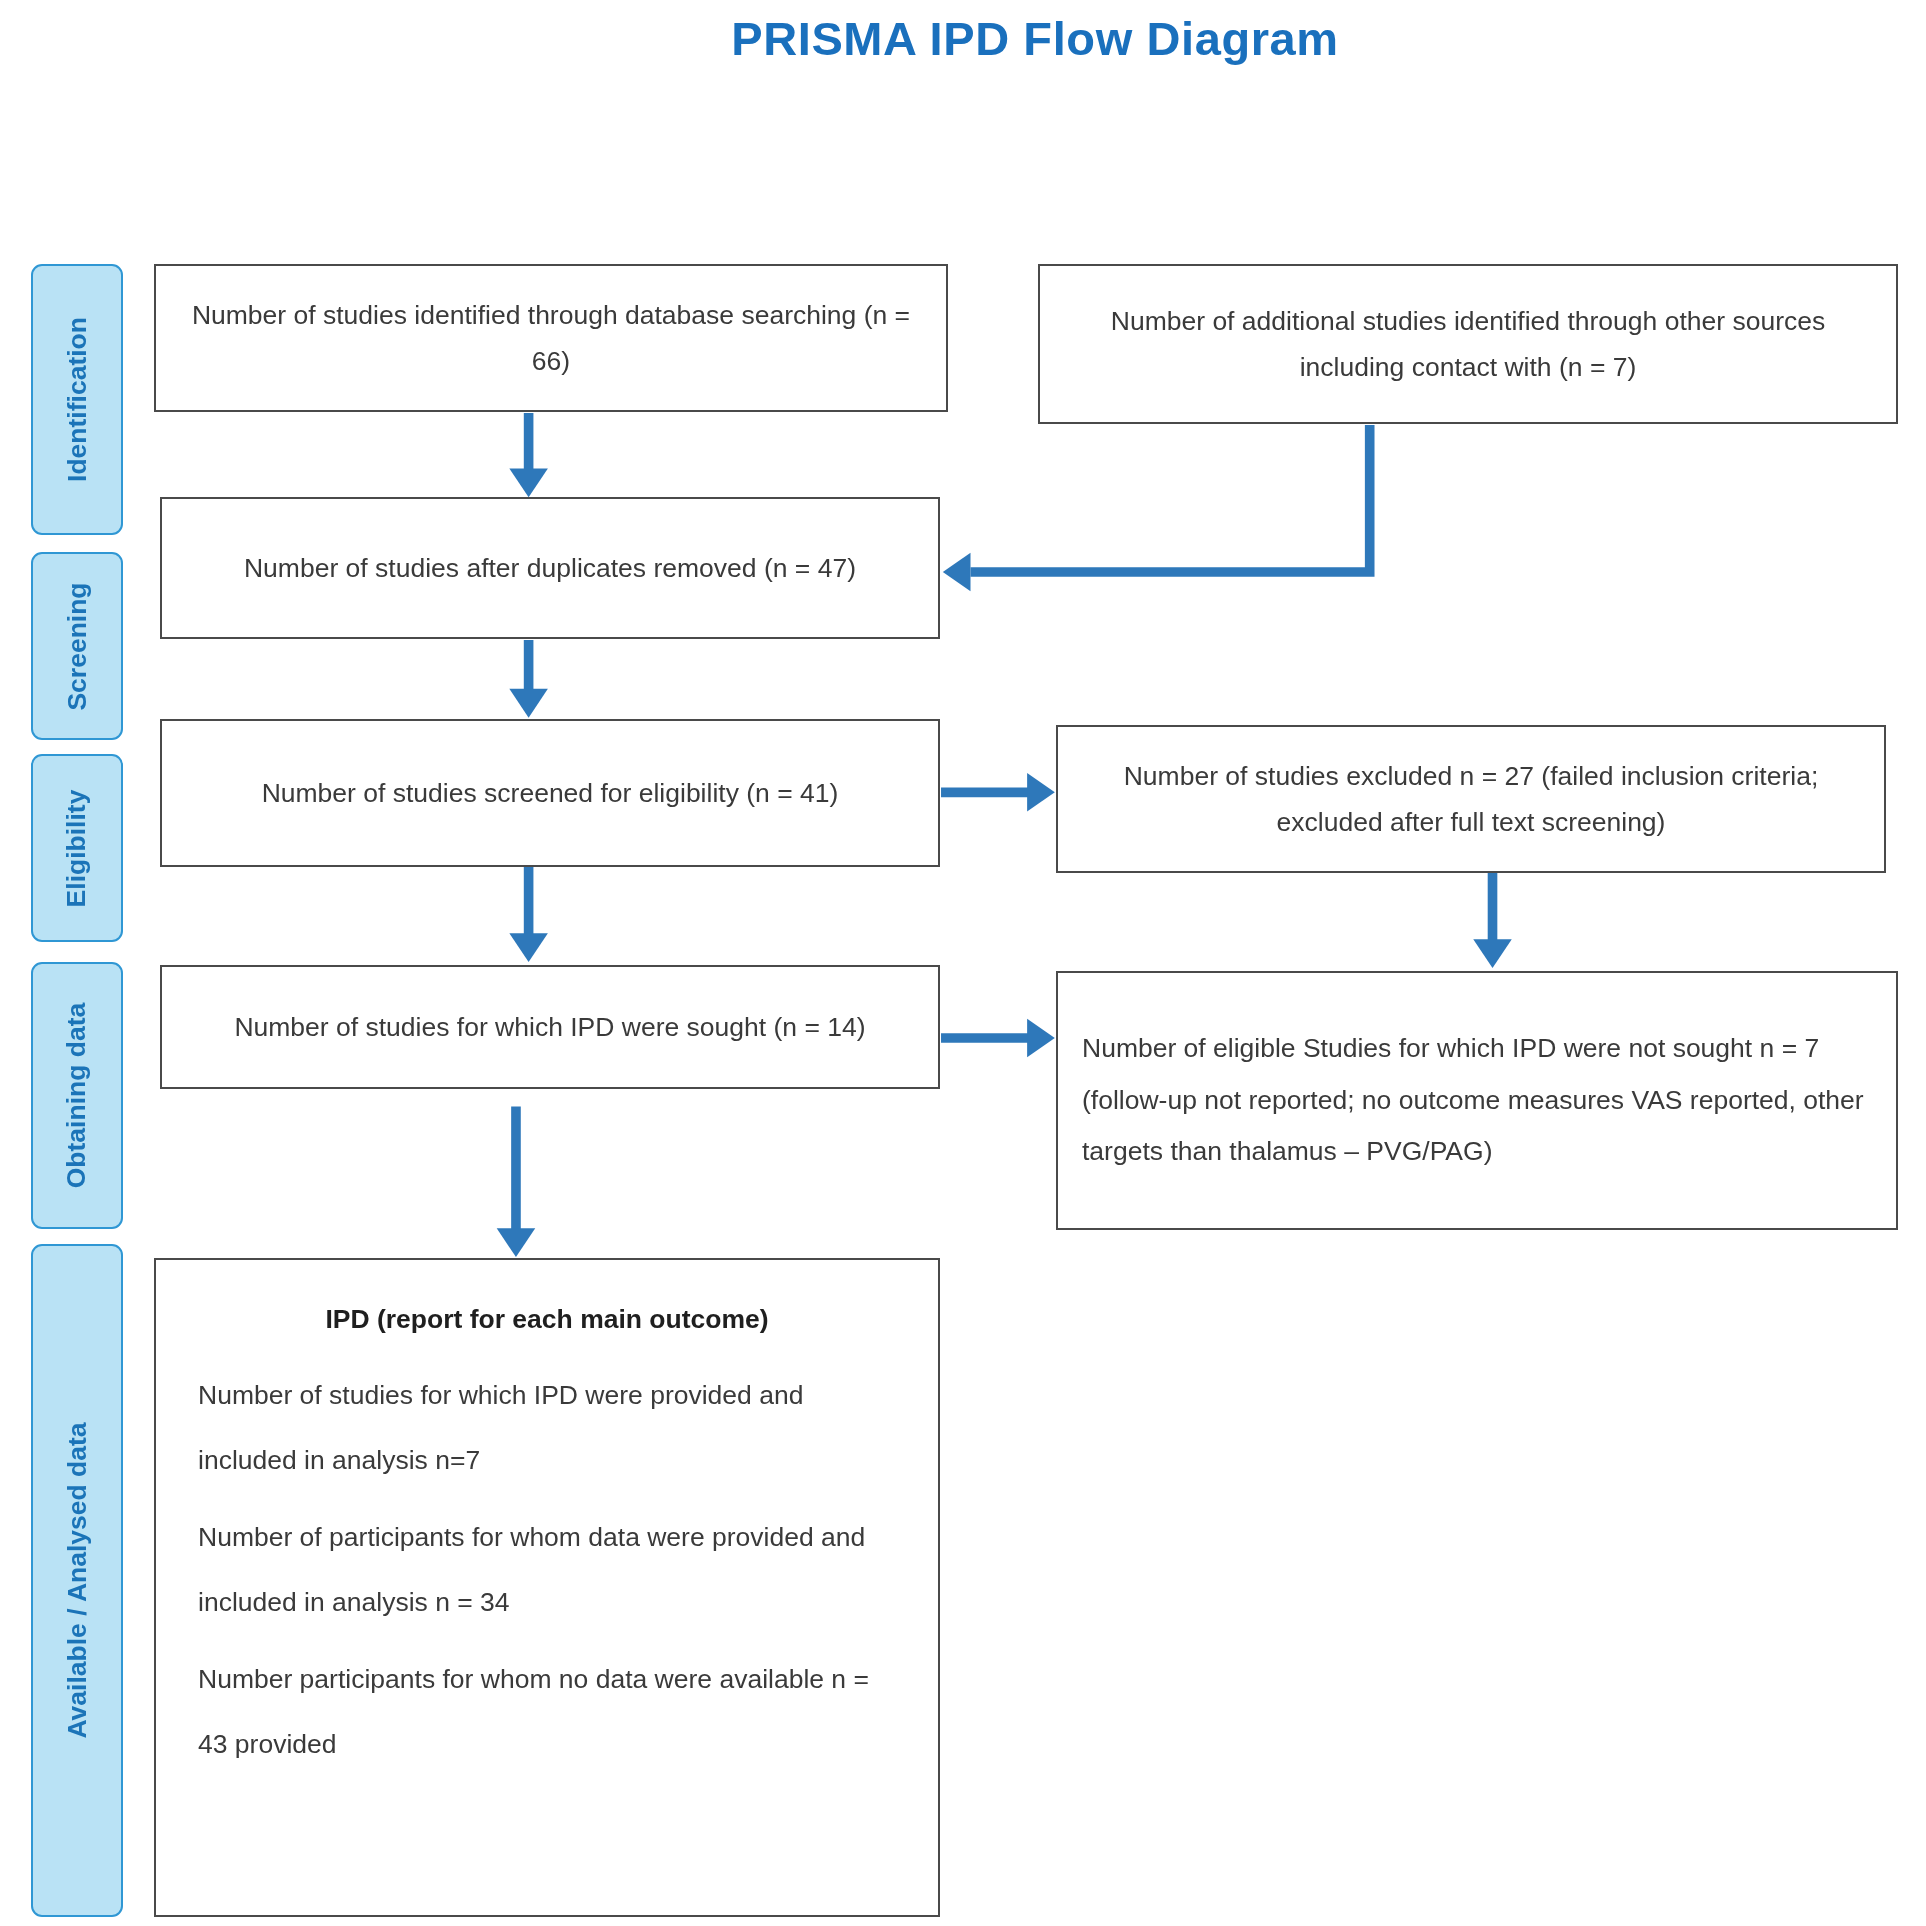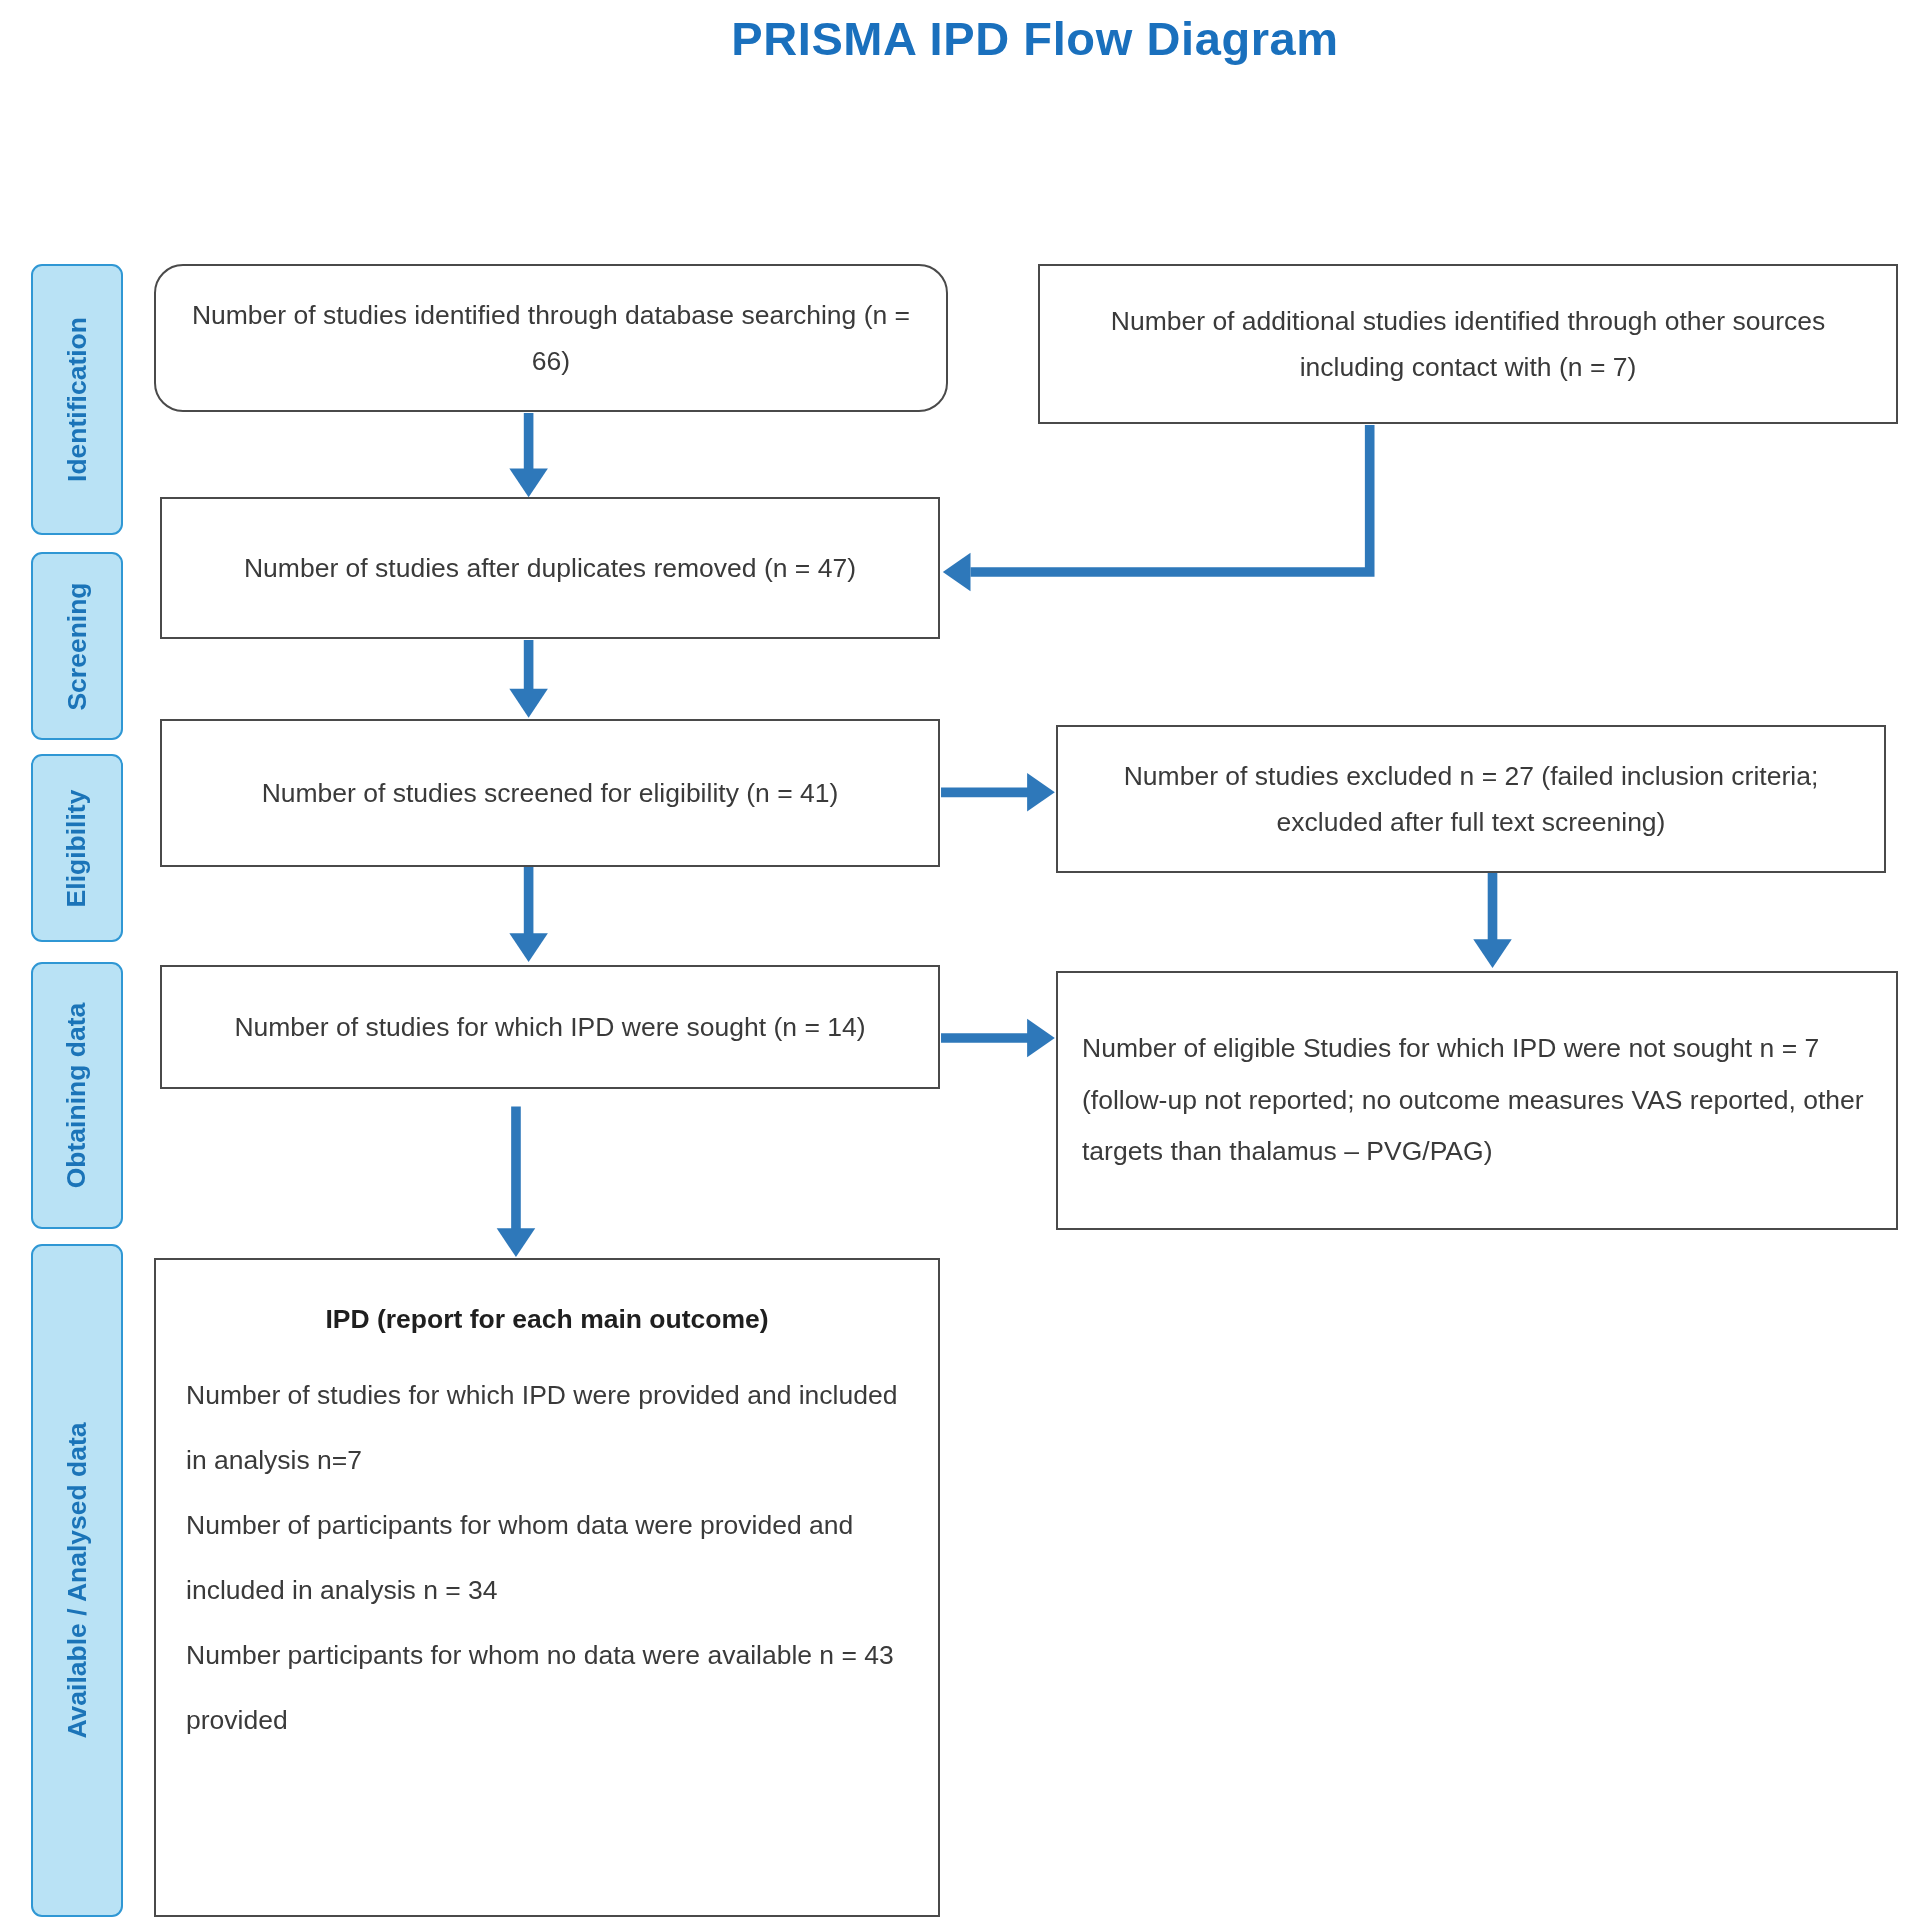--- a/index.html
+++ b/index.html
@@ -76,21 +76,21 @@
     text-align: left;
     line-height: 1.95;
     padding: 14.5px 24px;
   }
   #stage-identification { top: 264px;  height: 271px; }
   #stage-screening      { top: 552px;  height: 188px; }
   #stage-eligibility    { top: 754px; height: 188px; }
   #stage-obtaining      { top: 962px; height: 267px; }
   #stage-available      { top: 1244px; height: 673px; }
 
-  #box-identified { left: 154px;  top: 264px;  width: 794px; height: 148px; border-radius: 29px; }
+  #box-identified { left: 154px;  top: 264px;  width: 794px; height: 148px; }
   #box-additional { left: 1038px; top: 264px;  width: 860px; height: 160px; }
   #box-duplicates { left: 160px;  top: 497px;  width: 780px; height: 142px; }
   #box-screened   { left: 160px;  top: 719px; width: 780px; height: 148px; }
   #box-excluded   { left: 1056px; top: 725px; width: 830px; height: 148px; }
   #box-sought     { left: 160px;  top: 965px; width: 780px; height: 124px; }
   #box-notsought  { left: 1056px; top: 971px; width: 842px; height: 259px; align-items: center; }
 
   #box-ipd {
     position: absolute;
     left: 154px;
@@ -104,21 +104,21 @@
     font-size: 26.5px;
     padding: 25px 30px;
   }
   #box-ipd .ipd-header {
     font-weight: 700;
     text-align: center;
     margin: 19px 0 28px 0;
     color: #1f1f1f;
   }
   #box-ipd p {
-    margin: 0;
+    margin: 12px;
     line-height: 2.45;
     text-align: left;
     color: #3a3a3a;
   }
   .arrow-shape { fill: #2e78ba; }
   .arrow-line  { stroke: #2e78ba; stroke-width: 16px; fill: none; }
 </style>
 </head>
 <body>
 

